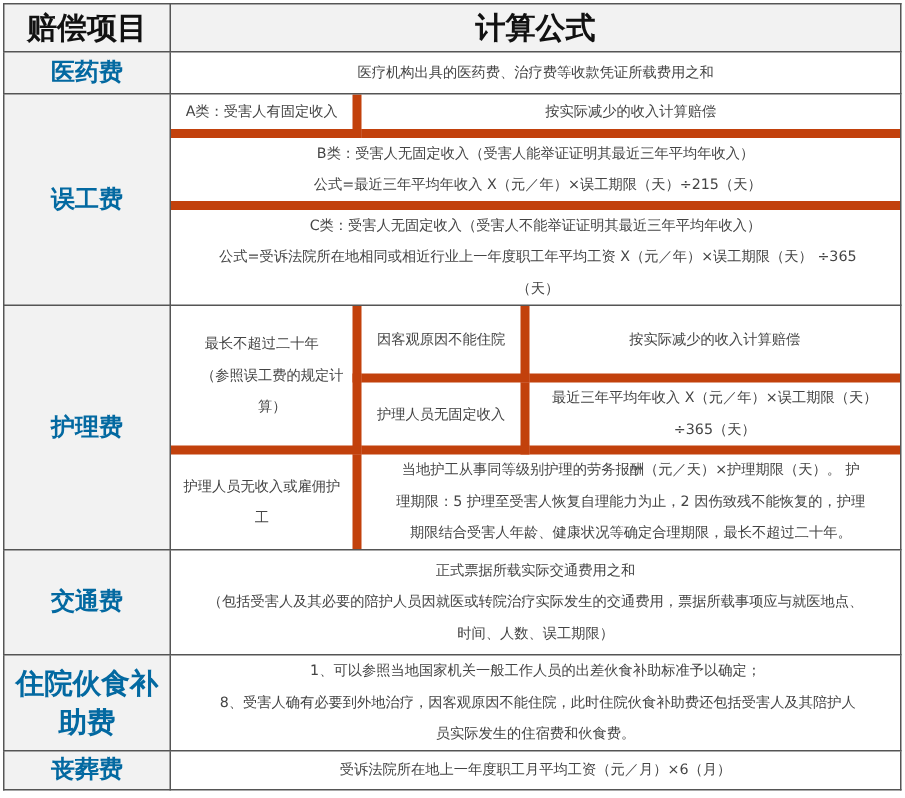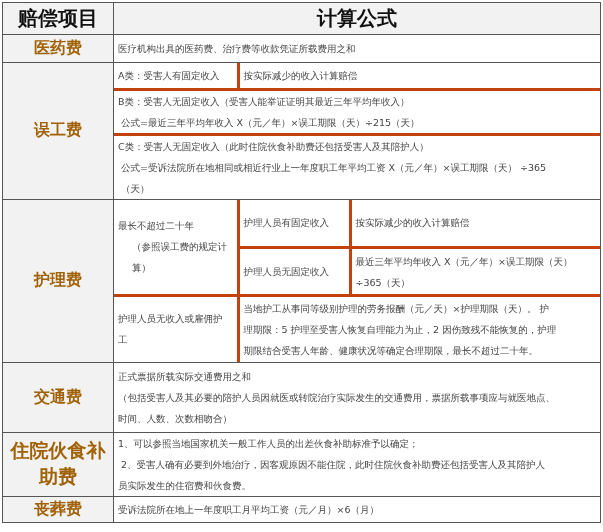--- a/index.html
+++ b/index.html
@@ -1,24 +1,24 @@
 <!DOCTYPE html>
 <html><head>
 <meta charset="utf-8">
 <style>
   html, body { margin: 0; padding: 0; background: #ffffff; }
   body { width: 603px; height: 532px; overflow: hidden; font-family: "DejaVu Sans", sans-serif; }
   .tbl { position: absolute; left: 2px; top: 2px; width: 598px; border-collapse: collapse; table-layout: fixed; }
   .tbl td, .tbl th { border: 1px solid #555; padding: 0; vertical-align: middle; }
   .hdr { background: #f2f2f2; height: 31px; font-weight: bold; font-size: 20px; color: #111; text-align: center; }
-  .lab { background: #f2f2f2; font-weight: bold; font-size: 16px; color: #a16207; text-align: center; }
-  .cnt { background: #fff; font-size: 9.5px; color: #444; line-height: 21px; padding: 0 4px !important; text-align: left; }
+  .lab { background: #f2f2f2; font-weight: bold; font-size: 16px; color: #0369a1; text-align: center; }
+  .cnt { background: #fff; font-size: 9.5px; color: #444; line-height: 21px; padding: 0 4px !important; text-align: center; }
   .cnt .line { display: block; }
   .inner { width: 100%; border-collapse: collapse; table-layout: fixed; }
-  .inner td { border: 3px solid #c2410c; }
+  .inner td { border: 6px solid #c2410c; }
   .nb-l { border-left: none !important; }
   .nb-r { border-right: none !important; }
   .nb-t { border-top: none !important; }
   .nb-b { border-bottom: none !important; }
   .thick-l { border-left: 2px solid #333 !important; }
   .ind { padding-left: 14px; }
 </style>
 </head>
 <body>
 
@@ -52,21 +52,21 @@
           <td class="cnt nb-r nb-t">按实际减少的收入计算赔偿</td>
         </tr>
         <tr style="height:44px">
           <td class="cnt nb-l nb-r" colspan="2">
             <span class="line">B类：受害人无固定收入（受害人能举证证明其最近三年平均年收入）</span>
             <span class="line" style="padding-left:3px">公式=最近三年平均年收入 X（元／年）×误工期限（天）÷215（天）</span>
           </td>
         </tr>
         <tr style="height:64px">
           <td class="cnt nb-l nb-r nb-b" colspan="2">
-            <span class="line">C类：受害人无固定收入（此时住院伙食补助费还包括受害人及其陪护人）</span>
+            <span class="line">C类：受害人无固定收入（受害人不能举证证明其最近三年平均年收入）</span>
             <span class="line" style="padding-left:3px">公式=受诉法院所在地相同或相近行业上一年度职工年平均工资 X（元／年）×误工期限（天） ÷365</span>
             <span class="line" style="padding-left:3px">（天）</span>
           </td>
         </tr>
       </tbody>
           </table>
     </td>
   </tr>
 
   <tr>
@@ -77,21 +77,21 @@
               <col style="width:124px">
               <col style="width:112px">
               <col>
             </colgroup>
         <tbody>
               <tr style="height:48px">
           <td class="cnt nb-l nb-t" rowspan="2">
             <span class="line">最长不超过二十年</span>
             <span class="line ind">（参照误工费的规定计算）</span>
           </td>
-          <td class="cnt nb-t">护理人员有固定收入</td>
+          <td class="cnt nb-t">因客观原因不能住院</td>
           <td class="cnt nb-r nb-t thick-l">按实际减少的收入计算赔偿</td>
         </tr>
         <tr style="height:48px">
           <td class="cnt">护理人员无固定收入</td>
           <td class="cnt nb-r thick-l">
             <span class="line">最近三年平均年收入 X（元／年）×误工期限（天）</span>
             <span class="line">÷365（天）</span>
           </td>
         </tr>
         <tr style="height:66px">
@@ -108,29 +108,29 @@
       </tbody>
           </table>
     </td>
   </tr>
 
   <tr style="height:70px">
     <td class="lab">交通费</td>
     <td class="cnt">
       <span class="line">正式票据所载实际交通费用之和</span>
       <span class="line">（包括受害人及其必要的陪护人员因就医或转院治疗实际发生的交通费用，票据所载事项应与就医地点、</span>
-      <span class="line">时间、人数、次数相吻合）</span>
+      <span class="line">时间、人数、误工期限）</span>
     </td>
   </tr>
 
   <tr style="height:62px">
     <td class="lab" style="font-size:19px">住院伙食补助费</td>
     <td class="cnt">
       <span class="line">1、可以参照当地国家机关一般工作人员的出差伙食补助标准予以确定；</span>
-      <span class="line" style="padding-left:3px">2、受害人确有必要到外地治疗，因客观原因不能住院，此时住院伙食补助费还包括受害人及其陪护人</span>
+      <span class="line" style="padding-left:3px">8、受害人确有必要到外地治疗，因客观原因不能住院，此时住院伙食补助费还包括受害人及其陪护人</span>
       <span class="line">员实际发生的住宿费和伙食费。</span>
     </td>
   </tr>
 
   <tr style="height:26px">
     <td class="lab">丧葬费</td>
     <td class="cnt">受诉法院所在地上一年度职工月平均工资（元／月）×6（月）</td>
   </tr>
 </tbody>
   </table>

